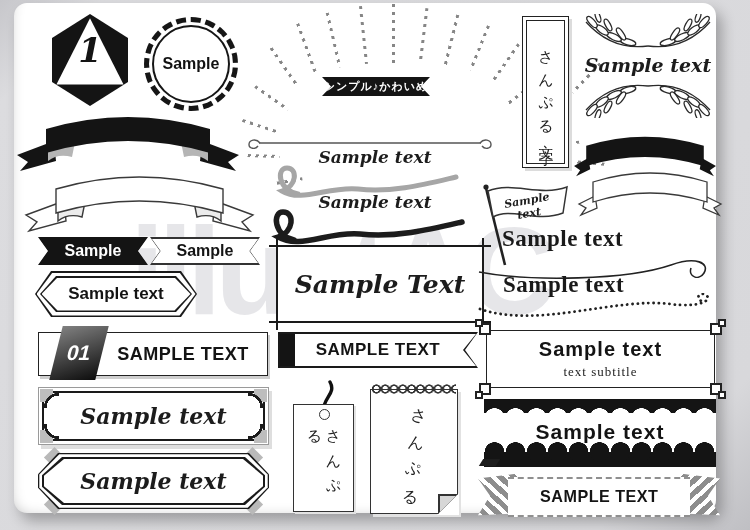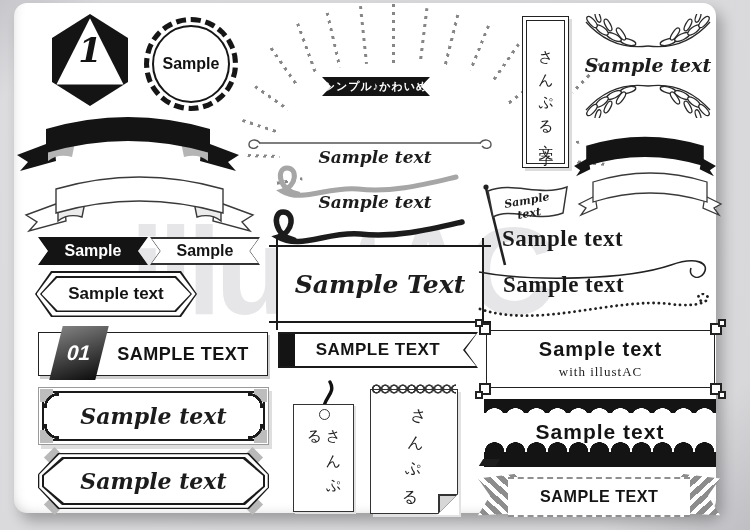--- a/index.html
+++ b/index.html
@@ -338,21 +338,21 @@
     <span class="knot" style="right:-8px;top:-8px">
         <i style="right:-6px;top:-6px"></i>
       </span>
     <span class="knot" style="left:-8px;bottom:-8px">
         <i style="left:-6px;bottom:-6px"></i>
       </span>
     <span class="knot" style="right:-8px;bottom:-8px">
         <i style="right:-6px;bottom:-6px"></i>
       </span>
     <div style="position:absolute;left:0;right:0;top:7px;text-align:center;font-weight:700;font-size:20px;letter-spacing:1px;color:#141414">Sample text</div>
-    <div style="position:absolute;left:0;right:0;top:33px;text-align:center;font-family:'Liberation Serif',serif;font-size:13px;letter-spacing:1px;color:#222">with  illustAC</div>
+    <div style="position:absolute;left:0;right:0;top:33px;text-align:center;font-family:'Liberation Serif',serif;font-size:13px;letter-spacing:1px;color:#222">text  subtitle</div>
   </div>
 
   <div class="el ticket" style="left:38px;top:387px;width:223px;height:50px">
     <div class="tin">
       <span class="tkg" style="left:-4px;top:-4px"></span>
       <span class="tkg" style="right:-4px;top:-4px"></span>
       <span class="tkg" style="left:-4px;bottom:-4px"></span>
       <span class="tkg" style="right:-4px;bottom:-4px"></span>
       <span class="tk" style="left:-2px;top:-2px;background:radial-gradient(circle at 100% 100%,#fff 0 12.5px,#1a1a1a 12.5px 15px,rgba(0,0,0,0) 15.5px)"></span>
       <span class="tk" style="right:-2px;top:-2px;background:radial-gradient(circle at 0% 100%,#fff 0 12.5px,#1a1a1a 12.5px 15px,rgba(0,0,0,0) 15.5px)"></span>

